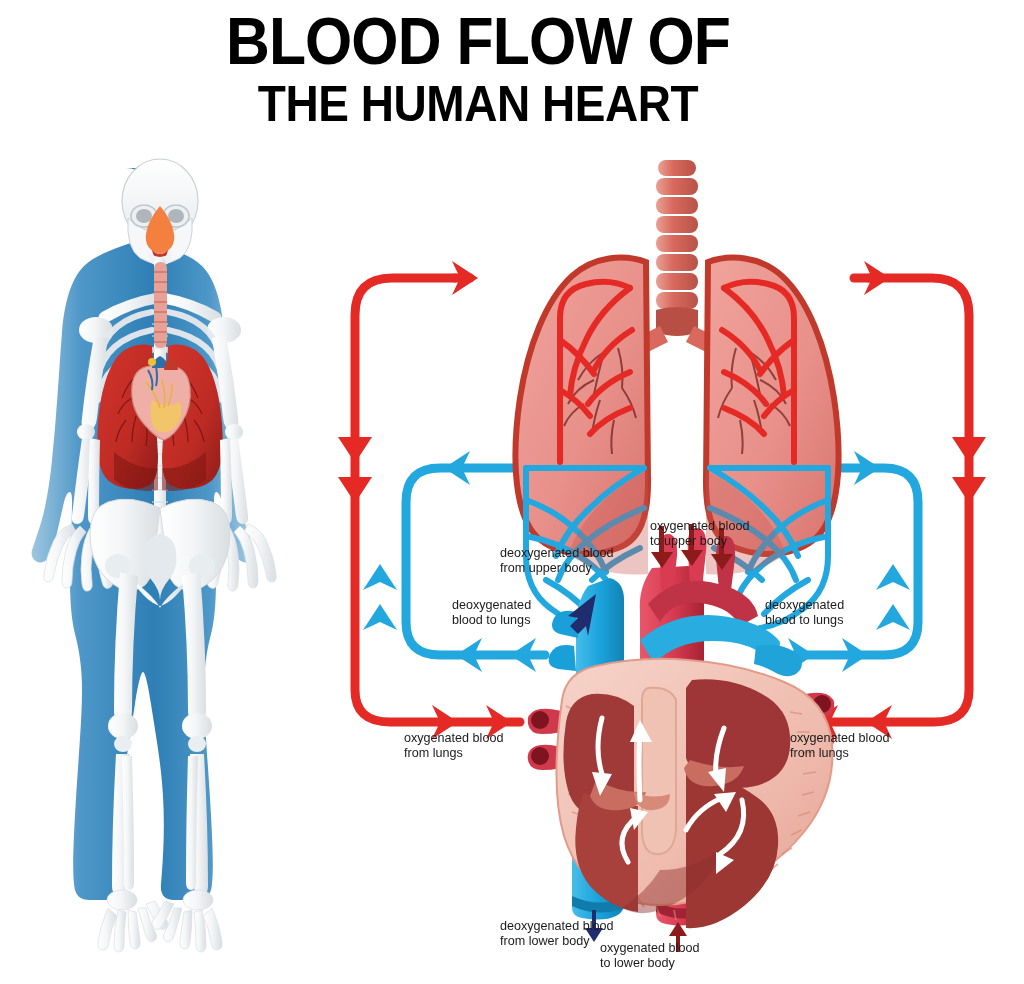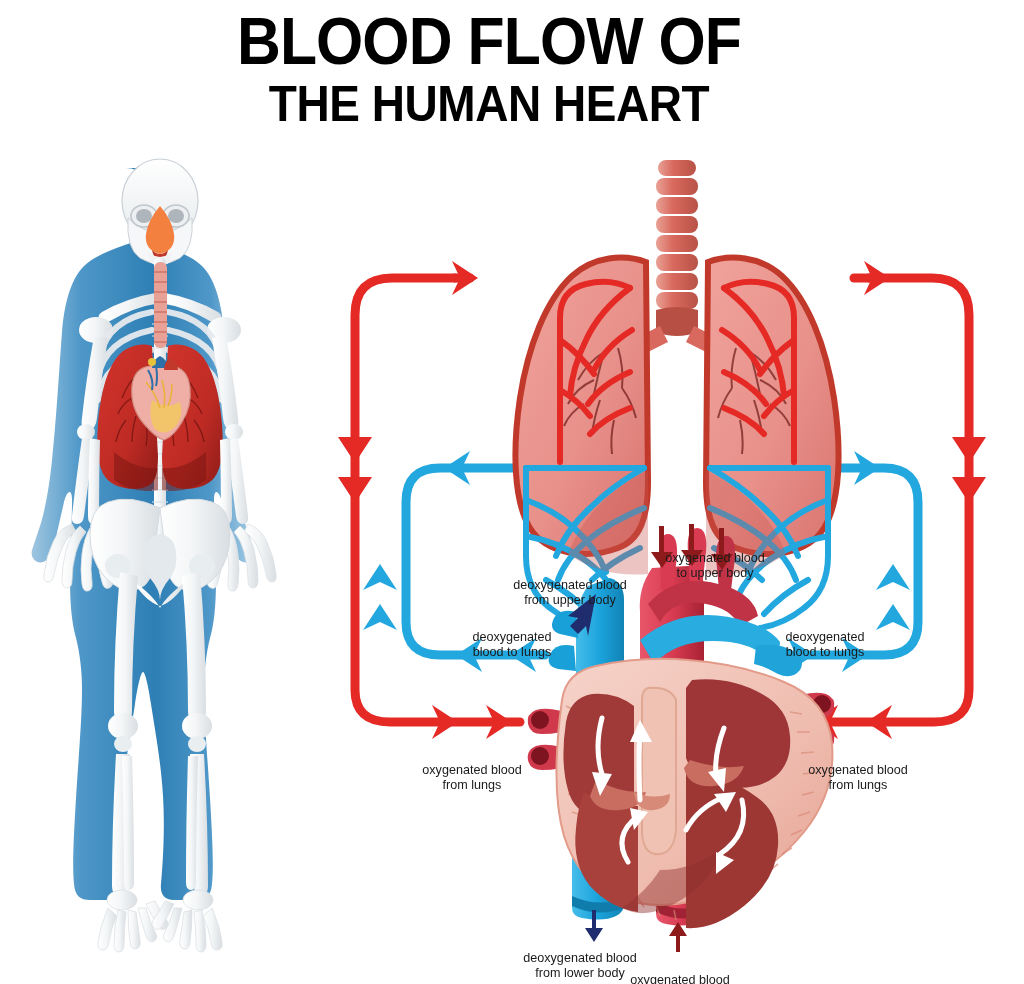--- a/index.html
+++ b/index.html
@@ -13,21 +13,21 @@
     position: relative;
     width: 1024px;
     height: 984px;
     background: #ffffff;
     overflow: hidden;
   }
 
   
   #title-block {
     position: absolute;
-    left: 11px; top: 8px;
+    left: 0; top: 8px;
     width: 956px;
     text-align: center;
     user-select: none;
   }
   #title-main {
     font-family: "Liberation Sans Narrow", "Liberation Sans", sans-serif;
     font-size: 66px;
     font-weight: bold;
     letter-spacing: -1px;
     color: #000000;
@@ -47,21 +47,21 @@
 
   
   .dlabel {
     position: absolute;
     font-size: 12.6px;
     line-height: 1.22;
     color: #1a1a1a;
     white-space: pre-line;
     user-select: none;
   }
-  .dlabel.center { text-align: center; margin-top: 32px; }
+  .dlabel.center { text-align: left; }
 
   svg { display: block; }
   #figure-svg, #body-svg {
     position: absolute;
     left: 0; top: 0;
   }
 </style>
 </head>
 <body>
 

